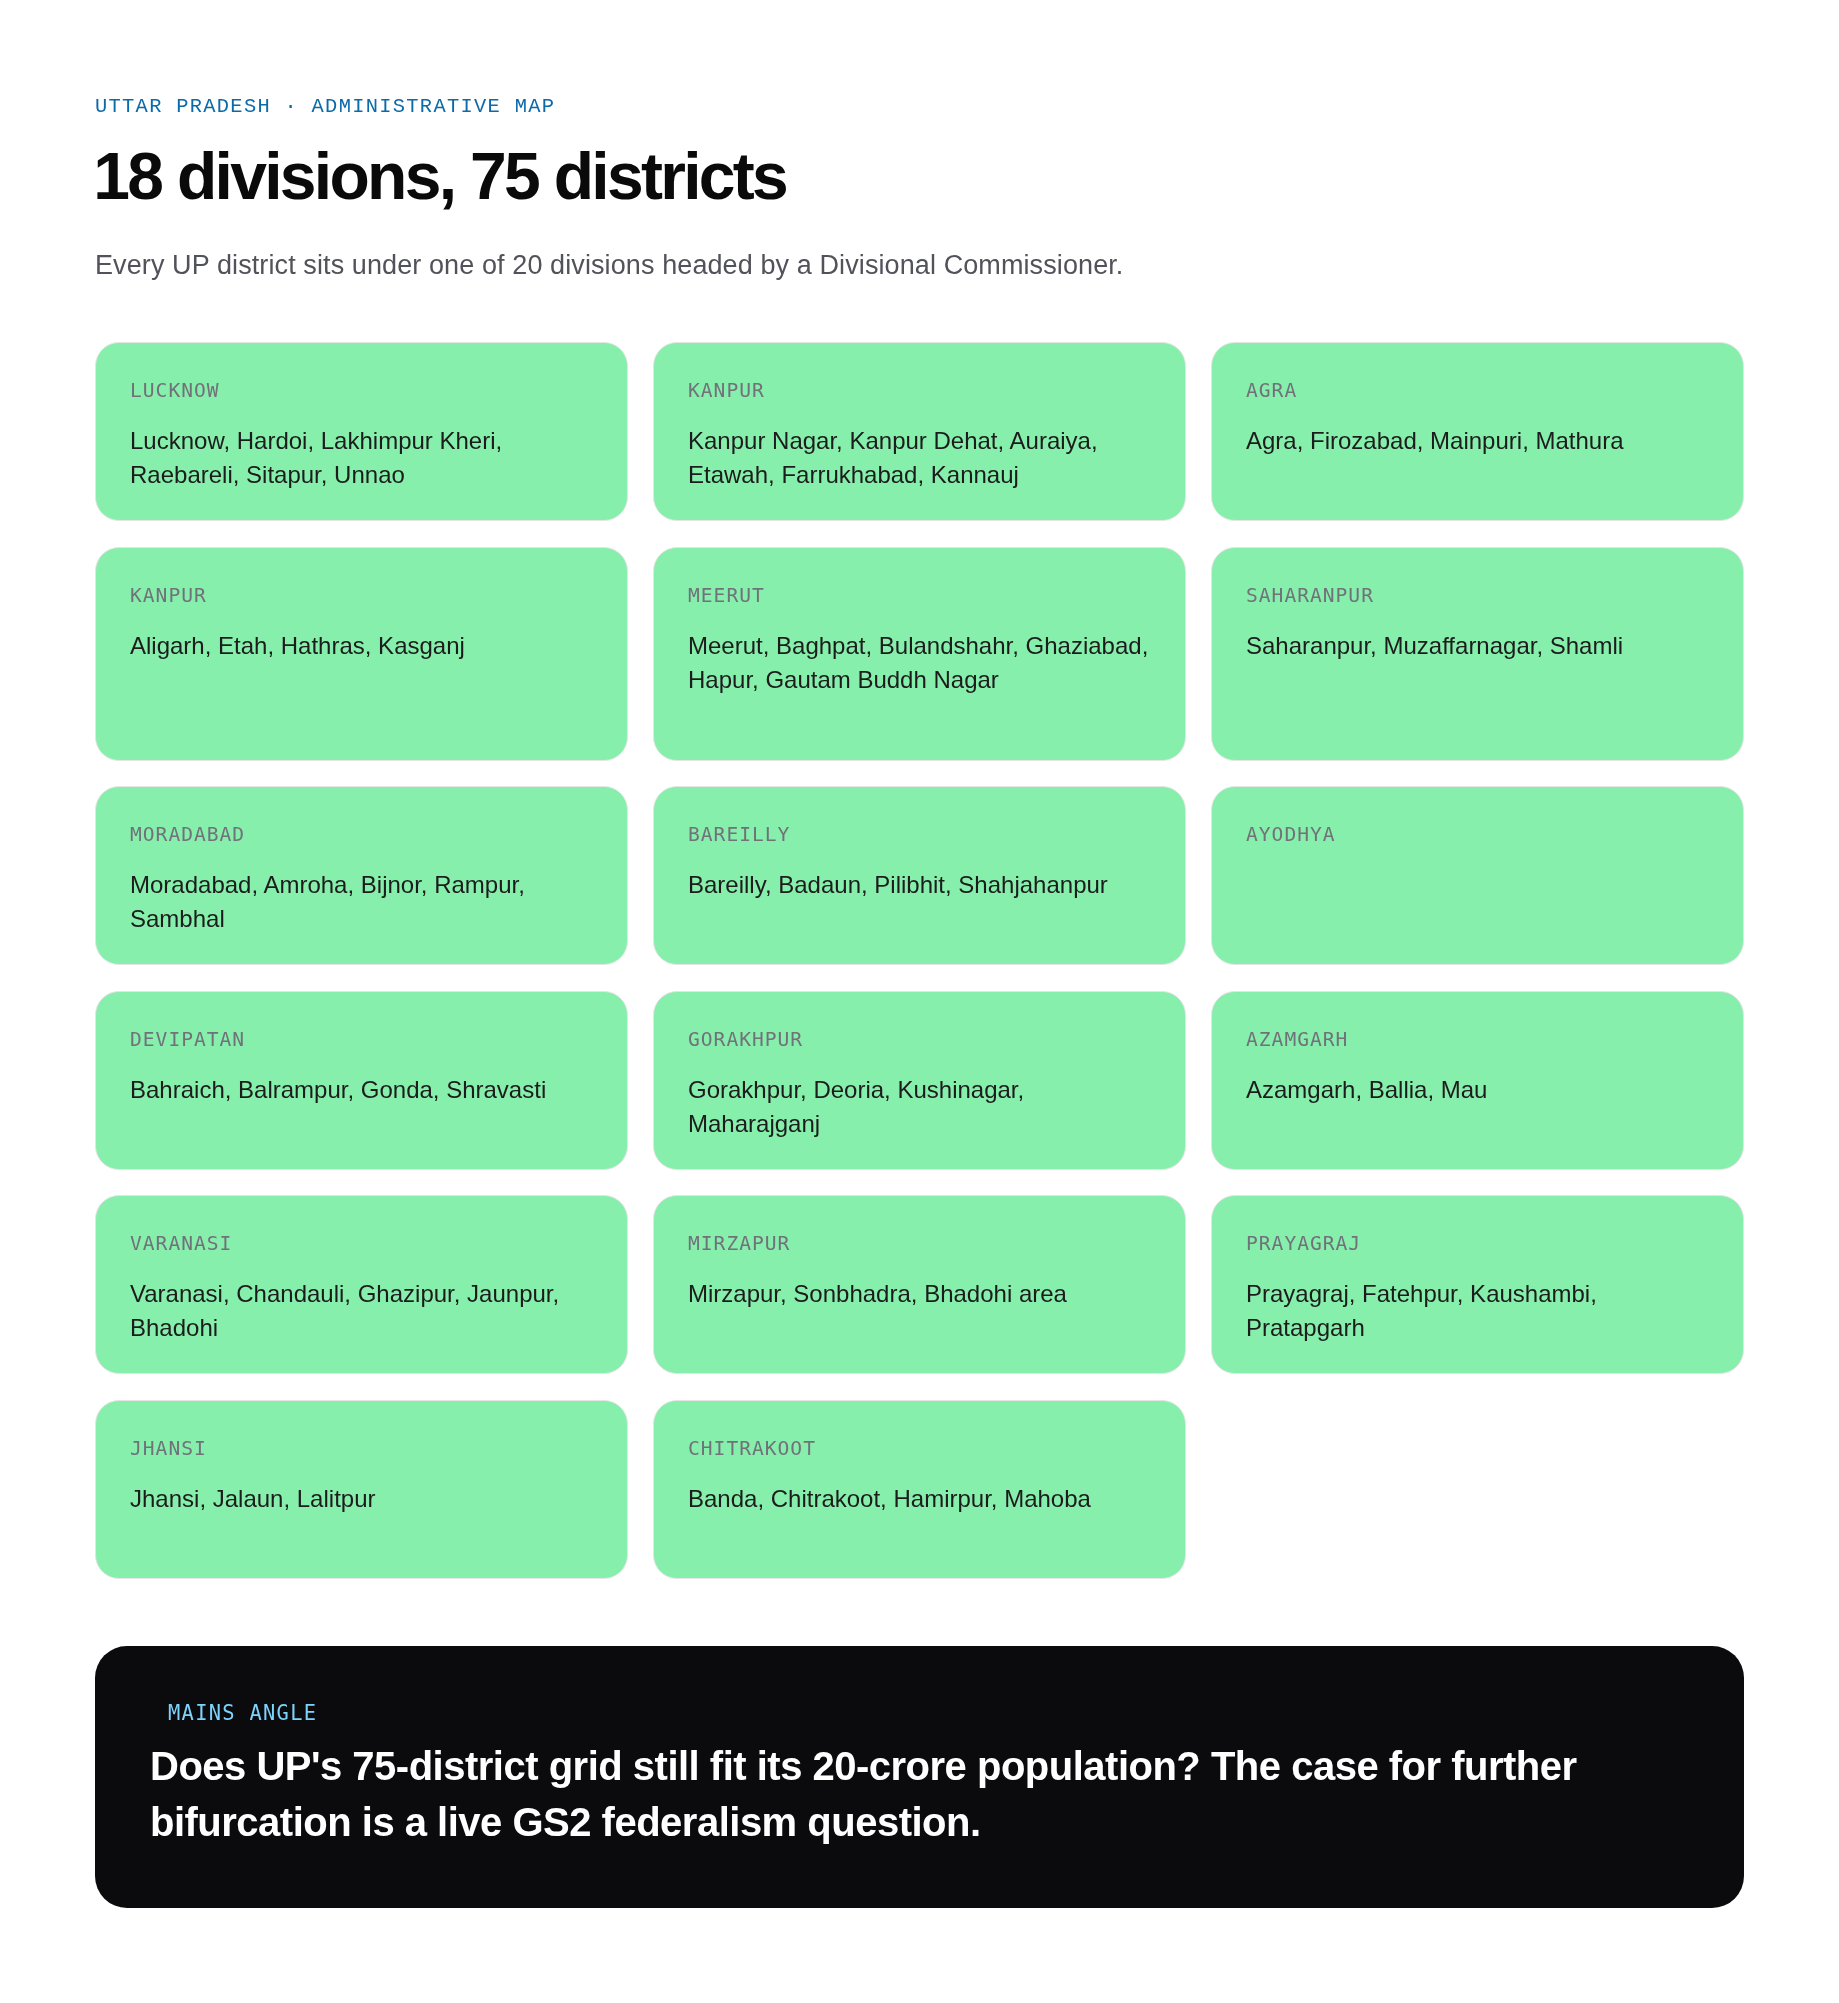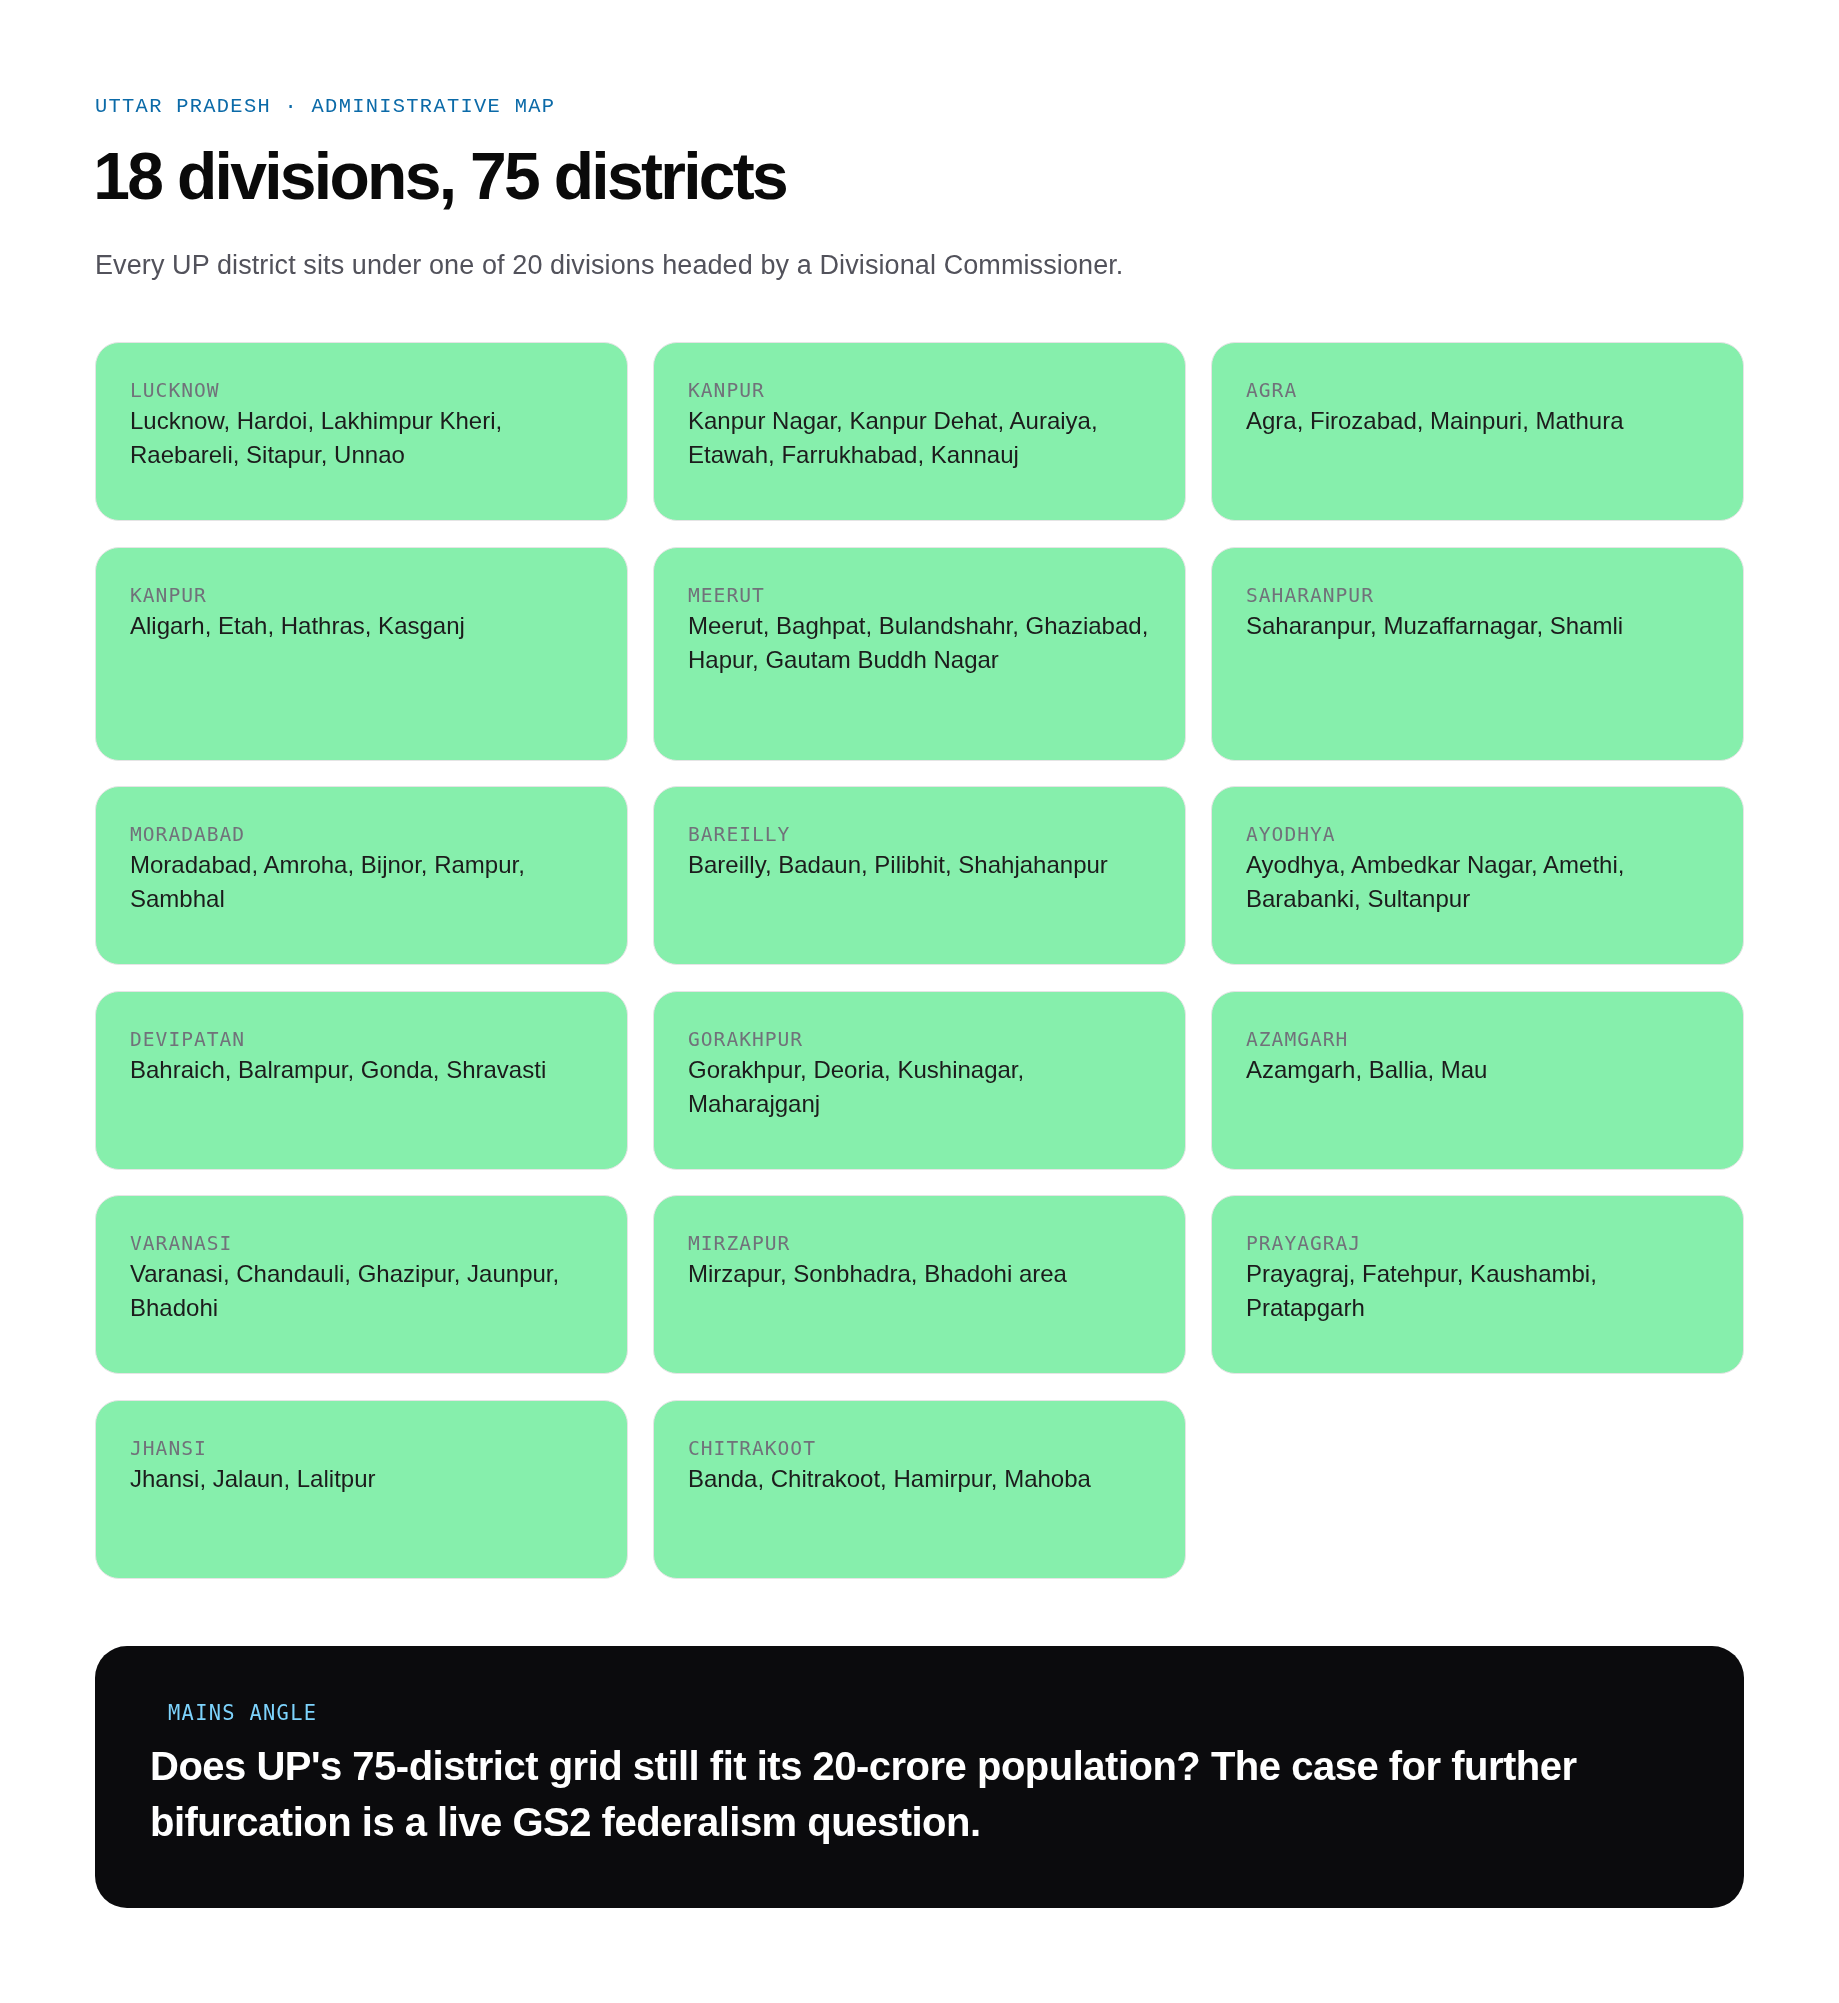--- a/index.html
+++ b/index.html
@@ -28,21 +28,21 @@
   .card {
     border: 1.7px solid #e5e5e5; border-radius: 24px; background: #86efac;
     padding: 34px 34px 25.6px 34px; min-height: 179px;
   }
   .card.tall { min-height: 214px; }
   .card-label {
     font-family: "DejaVu Sans Mono", "Liberation Mono", monospace;
     font-size: 19.6px; letter-spacing: 1px; color: #71717a; line-height: 27px;
   }
   .card-body {
-    margin-top: 0;
+    margin-top: 20px;
     font-family: "Liberation Sans", sans-serif;
     font-size: 24px; line-height: 34px; color: #1c1c1c;
   }
   .callout {
     position: absolute; top: 1646px; left: 0; width: 1649px; height: 262px;
     background: #0b0b0d; border-radius: 32px; padding: 0 55px;
   }
   .callout-label {
     position: absolute; top: 55px; left: 55px;
     font-family: "DejaVu Sans Mono", "Liberation Mono", monospace;
@@ -92,21 +92,20 @@
     <div class="card">
       <div class="card-label">MORADABAD</div>
       <div class="card-body">Moradabad, Amroha, Bijnor, Rampur, Sambhal</div>
     </div>
     <div class="card">
       <div class="card-label">BAREILLY</div>
       <div class="card-body">Bareilly, Badaun, Pilibhit, Shahjahanpur</div>
     </div>
     <div class="card">
       <div class="card-label">AYODHYA</div>
-      <div class="card-body">Ayodhya, Ambedkar Nagar, Amethi, Barabanki, Sultanpur</div>
     </div>
 
     <div class="card">
       <div class="card-label">DEVIPATAN</div>
       <div class="card-body">Bahraich, Balrampur, Gonda, Shravasti</div>
     </div>
     <div class="card">
       <div class="card-label">GORAKHPUR</div>
       <div class="card-body">Gorakhpur, Deoria, Kushinagar, Maharajganj</div>
     </div>

